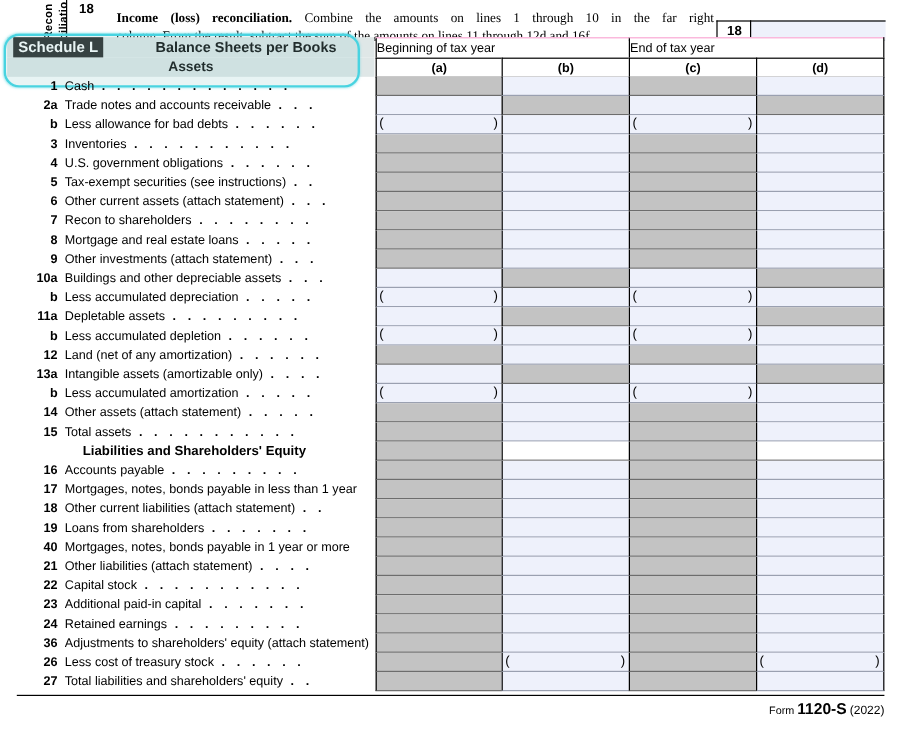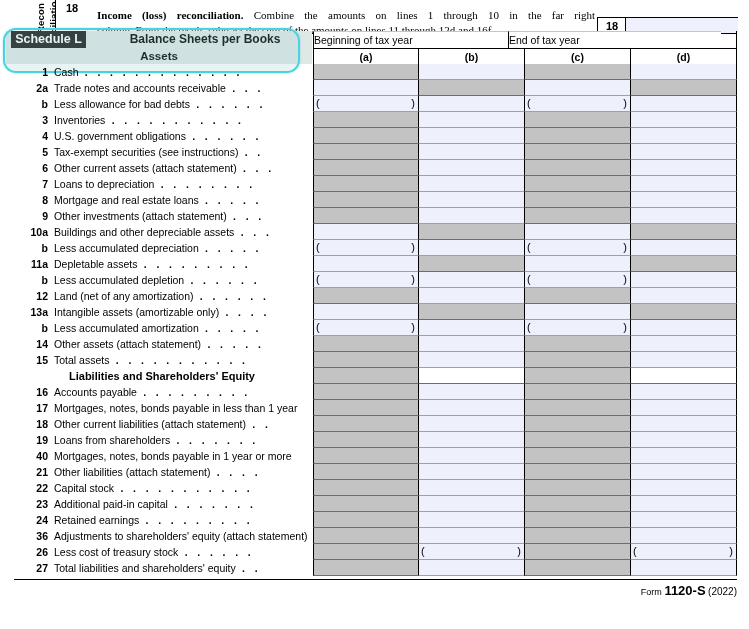--- a/index.html
+++ b/index.html
@@ -52,21 +52,21 @@
     background:rgba(150,205,205,.22);
     box-shadow:0 0 2px rgba(73,211,224,.6);
     pointer-events:none;
   }
 
   
   #hdr-beg,#hdr-end{position:absolute;top:31px;height:17px;font-size:10.5px;
       line-height:17px;text-align:left;border-left:1px solid #000;
       border-top:1px solid #f9a8d4;box-sizing:border-box;background:#fff;}
   #hdr-beg{left:313px;width:211px;}
-  #hdr-end{left:508px;width:213px;}
+  #hdr-end{left:524px;width:213px;}
   #hdr-endcap{position:absolute;left:736px;top:31px;width:1px;height:17px;background:#000;}
 
   .colhdr{position:absolute;top:48px;height:16px;font-size:10.5px;font-weight:bold;
       line-height:16px;text-align:center;border-left:1px solid #000;border-top:1px solid #000;
       box-sizing:border-box;background:#fff;}
 
   
   #rows{position:absolute;left:0;top:64px;width:749px;}
   .row{position:relative;height:16px;width:749px;}
   .rnum{position:absolute;left:14px;width:34px;text-align:right;font-size:10.5px;
@@ -198,21 +198,21 @@
     <div class="row">
       <div class="rnum">6</div>
       <div class="rlbl"><span>Other current assets (attach statement)</span><span class="dots">  . . .</span></div>
       <div class="cell a gray"></div>
       <div class="cell b blue"></div>
       <div class="cell c gray"></div>
       <div class="cell d blue"></div>
     </div>
     <div class="row">
       <div class="rnum">7</div>
-      <div class="rlbl"><span>Loans to depreciation</span><span class="dots">  . . . . . . . .</span></div>
+      <div class="rlbl"><span>Recon to shareholders</span><span class="dots">  . . . . . . . .</span></div>
       <div class="cell a gray"></div>
       <div class="cell b blue"></div>
       <div class="cell c gray"></div>
       <div class="cell d blue"></div>
     </div>
     <div class="row">
       <div class="rnum">8</div>
       <div class="rlbl"><span>Mortgage and real estate loans</span><span class="dots">  . . . . .</span></div>
       <div class="cell a gray"></div>
       <div class="cell b blue"></div>

